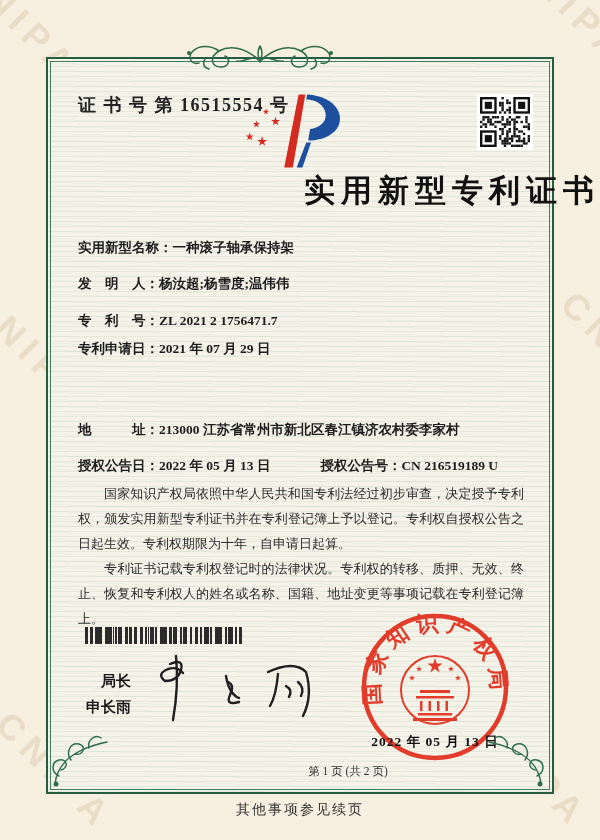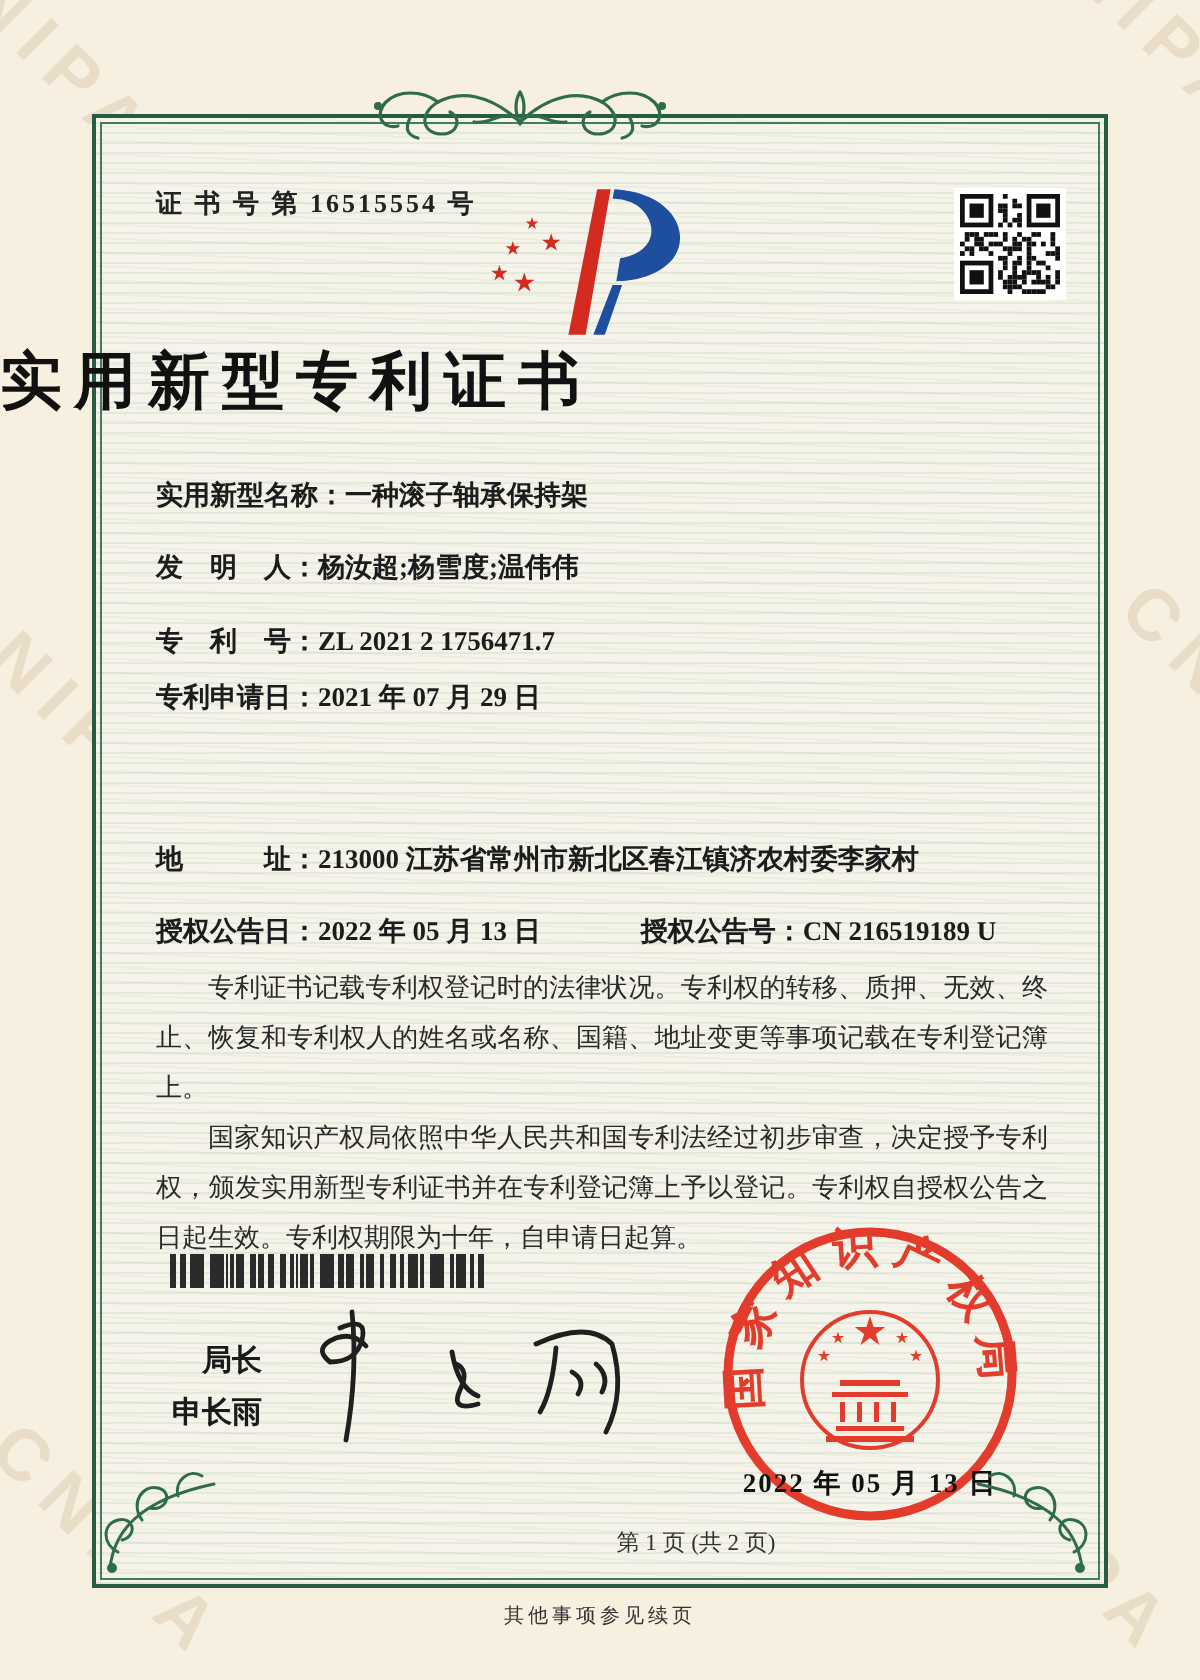--- a/index.html
+++ b/index.html
@@ -12,45 +12,45 @@
       pointer-events:none;z-index:0;white-space:nowrap;}
   
   .frame{position:absolute;left:46px;top:57px;width:504px;height:733px;
          border:2px solid #265d40;background:#f6f4ea;z-index:1;
          background-image:repeating-linear-gradient(0deg,rgba(150,185,155,.18) 0 1px,transparent 1px 5px),
                           repeating-linear-gradient(2deg,rgba(150,185,155,.10) 0 1px,transparent 1px 7px);}
   .frame-inner{position:absolute;inset:2px;border:1px solid #3f7d5c;pointer-events:none;}
   .orn{position:absolute;z-index:3;}
   .content{position:absolute;inset:0;z-index:2;}
   .abs{position:absolute;}
-  .certno{left:78px;top:93px;font-size:13px;font-weight:600;letter-spacing:1.5px;}
+  .certno{left:78px;top:93px;font-size:18px;font-weight:600;letter-spacing:1.5px;}
   .logo{left:243px;top:90px;}
   .qr{left:477px;top:94px;background:#fff;padding:3px;line-height:0;}
-  .title{left:0;top:170px;width:100%;text-align:left;font-size:31px;font-weight:700;
+  .title{left:0;top:170px;width:100%;text-align:right;font-size:31px;font-weight:700;
          letter-spacing:6px;color:#111;}
   .row{left:78px;width:450px;font-size:13.5px;font-weight:700;white-space:nowrap;}
   .row .lbl{color:#1c1c1c;}
   .row .val{color:#1c1c1c;}
   .grant2{margin-left:50px;}
   .paras{left:78px;top:482px;width:446px;font-size:13px;line-height:1.92;
          text-align:justify;color:#2a2a2a;font-weight:500;}
   .paras p{margin:0;text-indent:2em;}
   .barcode{left:85px;top:627px;width:157px;height:17px;
      background-image:
        repeating-linear-gradient(90deg,#2b2b2b 0 2px,transparent 2px 5px),
        repeating-linear-gradient(90deg,#2b2b2b 0 3px,transparent 3px 11px),
        repeating-linear-gradient(90deg,#2b2b2b 0 1px,transparent 1px 7px);}
   .director{left:86px;top:668px;font-family:"Liberation Sans","DejaVu Sans",sans-serif;
             font-size:15px;font-weight:700;color:#1a1a1a;line-height:26px;text-align:right;}
   .sig{left:140px;top:648px;}
   .seal{left:350px;top:602px;opacity:.95;}
   .sealdate{left:353px;top:733px;width:164px;text-align:center;font-size:13.5px;
             font-weight:700;letter-spacing:1px;color:#111;z-index:4;}
   .pageinfo{left:0;top:764px;width:100%;text-align:center;font-size:11.5px;color:#333;margin-left:48px;}
-  .footnote{left:0;top:801px;width:100%;text-align:center;font-size:10px;color:#333;
+  .footnote{left:0;top:801px;width:100%;text-align:center;font-size:14px;color:#333;
             z-index:2;letter-spacing:2px;}
   .hidden-defs{position:absolute;width:0;height:0;overflow:hidden;}
 </style>
 </head>
 <body>
 
 <svg class="hidden-defs" aria-hidden="true">
   <defs>
     <polygon id="star" points="0,-1 0.2245,-0.309 0.951,-0.309 0.3633,0.118 0.5878,0.809 0,0.382 -0.5878,0.809 -0.3633,0.118 -0.951,-0.309 -0.2245,-0.309"></polygon>
   </defs>
@@ -273,22 +273,22 @@
       <span class="lbl">专利申请日：</span><span class="val">2021 年 07 月 29 日</span>
     </div>
     <div class="abs row" style="top:421px">
       <span class="lbl">地　　　址：</span><span class="val">213000 江苏省常州市新北区春江镇济农村委李家村</span>
     </div>
     <div class="abs row" style="top:457px">
       <span class="lbl">授权公告日：</span><span class="val">2022 年 05 月 13 日</span><span class="lbl grant2">授权公告号：</span><span class="val">CN 216519189 U</span>
     </div>
 
     <div class="abs paras">
+      <p>国家知识产权局依照中华人民共和国专利法经过初步审查，决定授予专利权，颁发实用新型专利证书并在专利登记簿上予以登记。专利权自授权公告之日起生效。专利权期限为十年，自申请日起算。</p>
       <p>专利证书记载专利权登记时的法律状况。专利权的转移、质押、无效、终止、恢复和专利权人的姓名或名称、国籍、地址变更等事项记载在专利登记簿上。</p>
-      <p>国家知识产权局依照中华人民共和国专利法经过初步审查，决定授予专利权，颁发实用新型专利证书并在专利登记簿上予以登记。专利权自授权公告之日起生效。专利权期限为十年，自申请日起算。</p>
     </div>
 
     <div class="abs barcode"></div>
 
     <div class="abs director">
       <div>局长</div>
       <div>申长雨</div>
     </div>
 
     <div class="abs sig">

